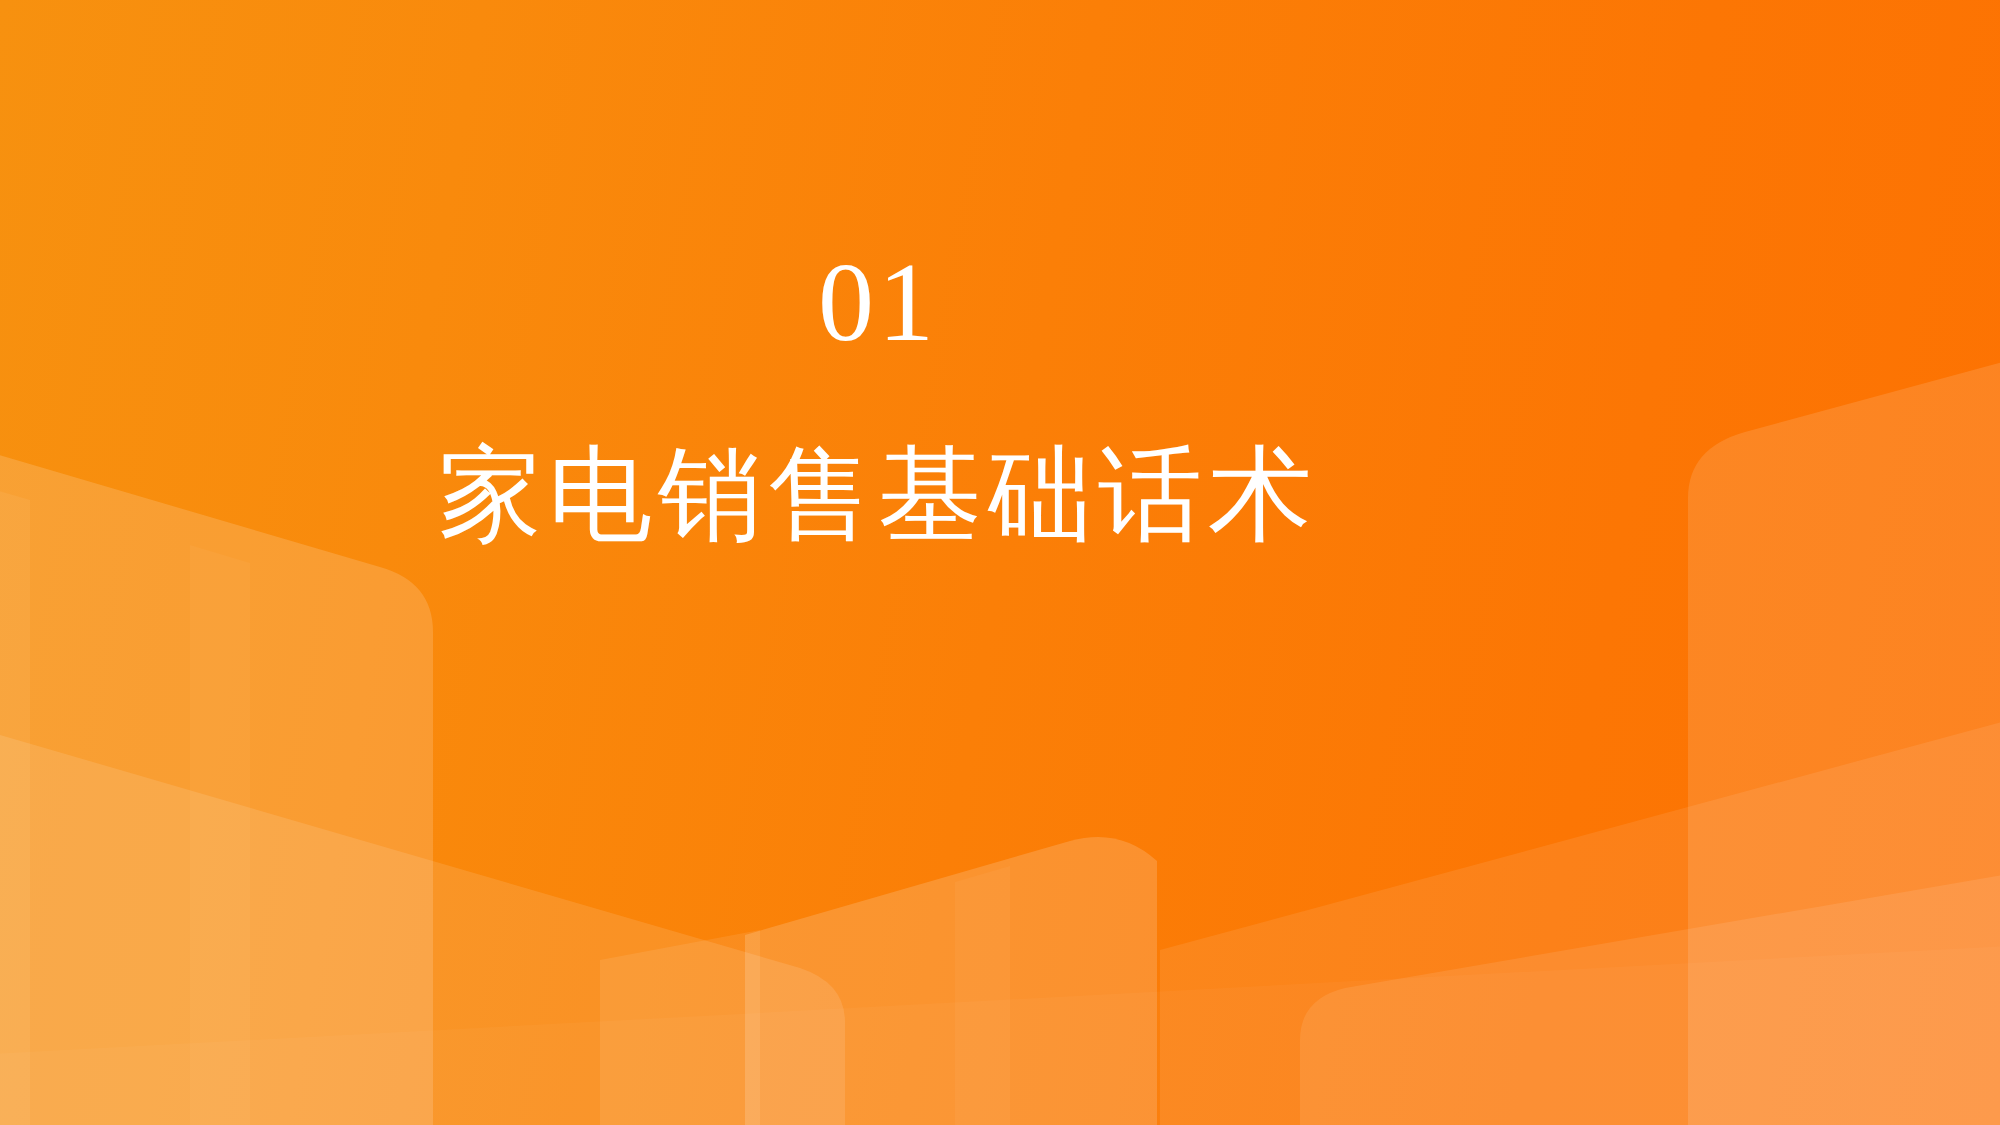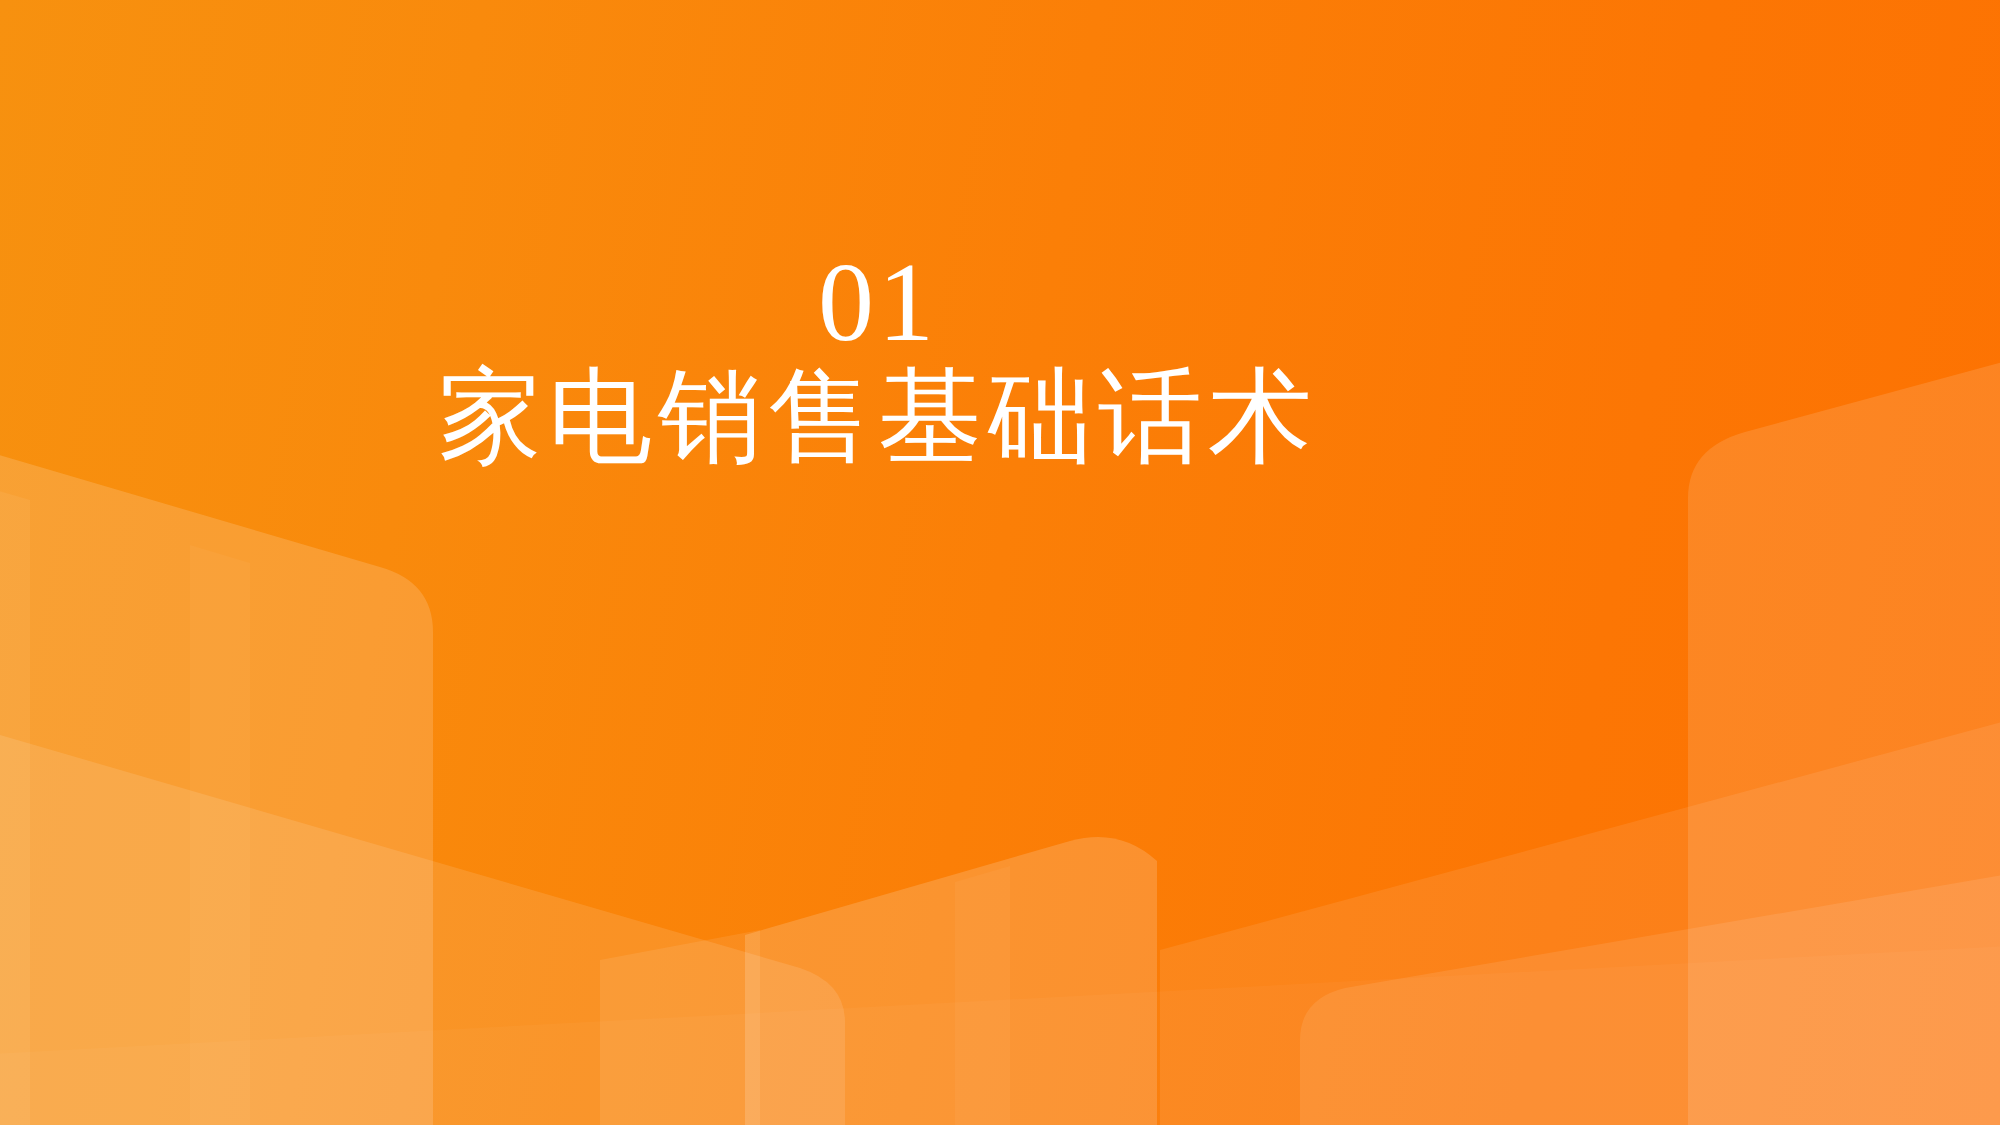--- a/index.html
+++ b/index.html
@@ -53,20 +53,21 @@
     font-size: 112px;
     line-height: 1;
     font-weight: 400;
     color: #FFFFFF;
     letter-spacing: 4px;
     text-align: center;
     user-select: none;
   }
 
   .section-title {
+    margin-top: 78px;
     font-family: "DejaVu Serif", "Liberation Serif", serif;
     font-size: 104px;
     line-height: 1.12;
     font-weight: 400;
     color: #FFFFFF;
     letter-spacing: 6px;
     text-align: center;
     white-space: nowrap;
     user-select: none;
   }

